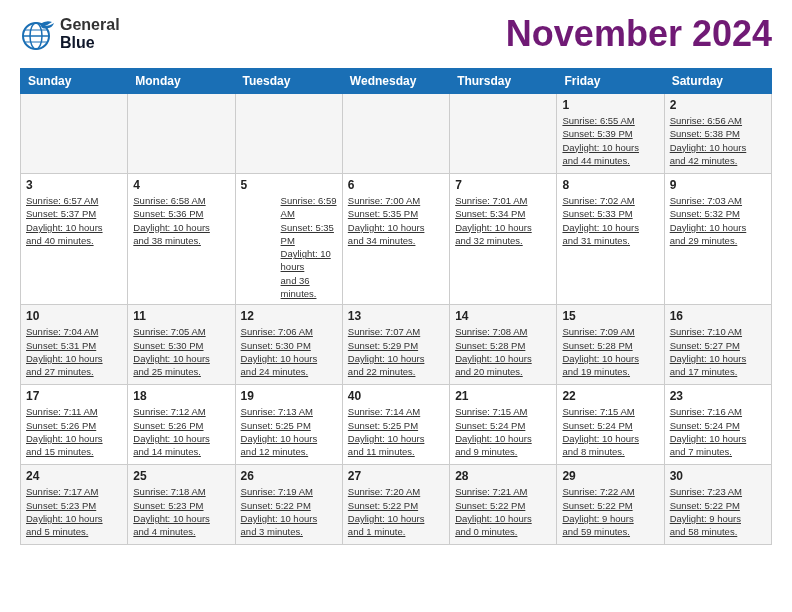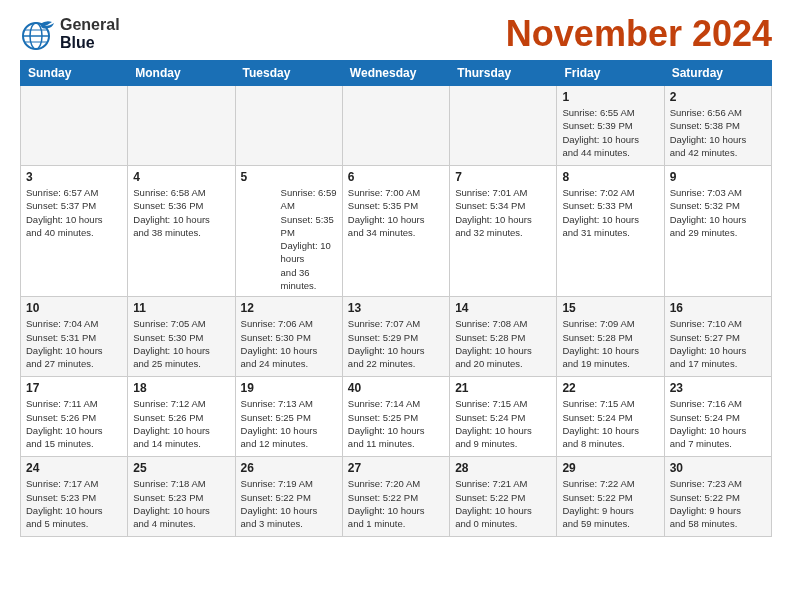--- a/index.html
+++ b/index.html
@@ -7,29 +7,29 @@
       font-family: Arial, sans-serif;
       background: #fff;
       width: 792px;
       min-height: 612px;
       padding: 16px 20px;
     }
     .header-area {
       display: flex;
       justify-content: space-between;
       align-items: center;
-      margin-bottom: 8px;
+      margin-bottom: 16px;
     }
     .title-area {
       text-align: right;
     }
     .month-title {
       font-size: 36px;
       font-weight: bold;
-      color: #c2410c;
+      color: #701a75;
       line-height: 1;
     }
     .subtitle {
       font-size: 16px;
       color: #444;
       margin-top: 2px;
     }
     .calendar-table {
       width: 100%;
       border-collapse: collapse;
@@ -63,20 +63,21 @@
       font-size: 12px;
       font-weight: bold;
       display: block;
       margin-bottom: 2px;
       color: #222;
     }
     .day-info {
       font-size: 9.5px;
       color: #333;
       line-height: 1.4;
+      text-decoration: underline;
     }
     .empty-cell {
       background: #f9f9f9;
     }
     .logo-container {
       display: flex;
       align-items: center;
       gap: 4px;
     }
   </style>

